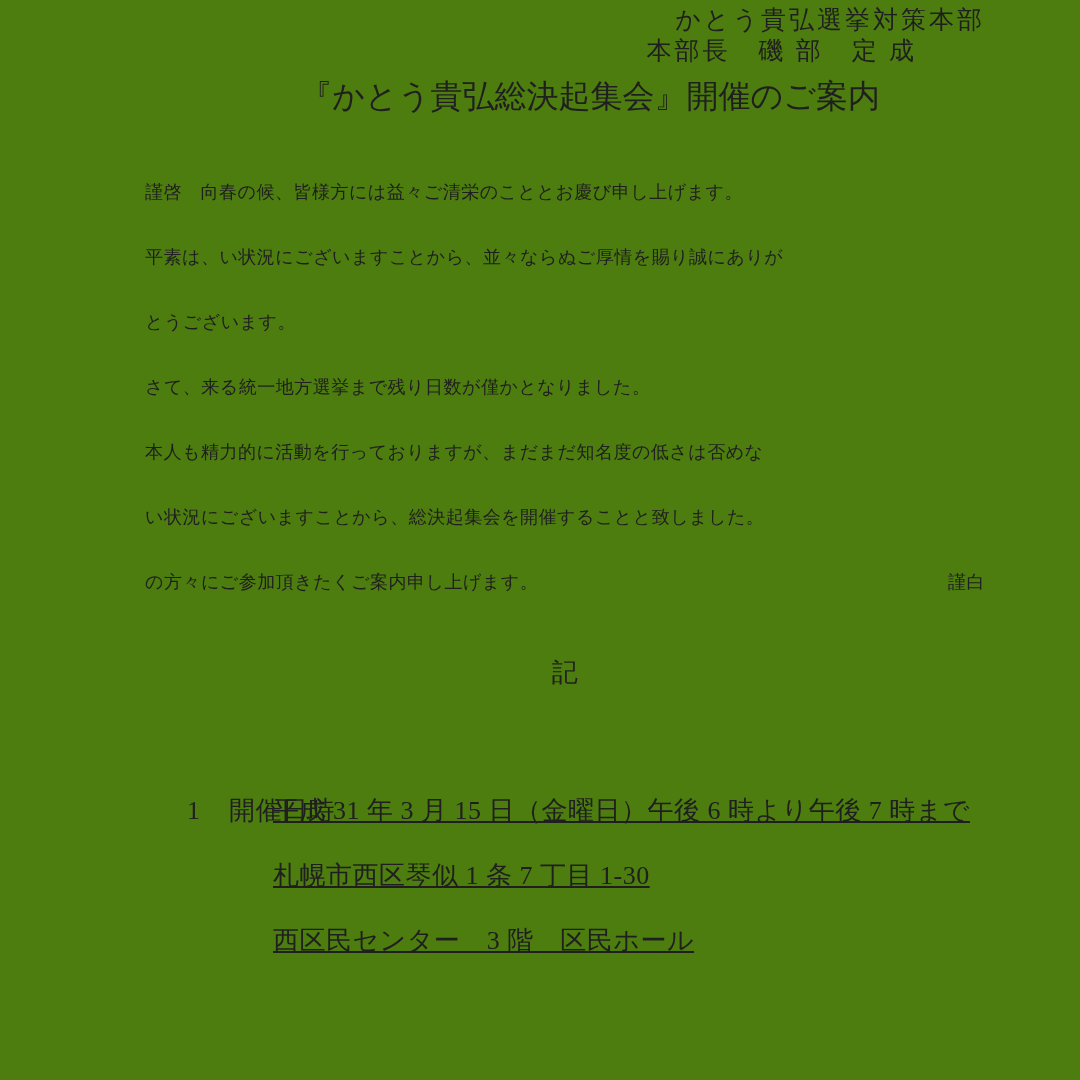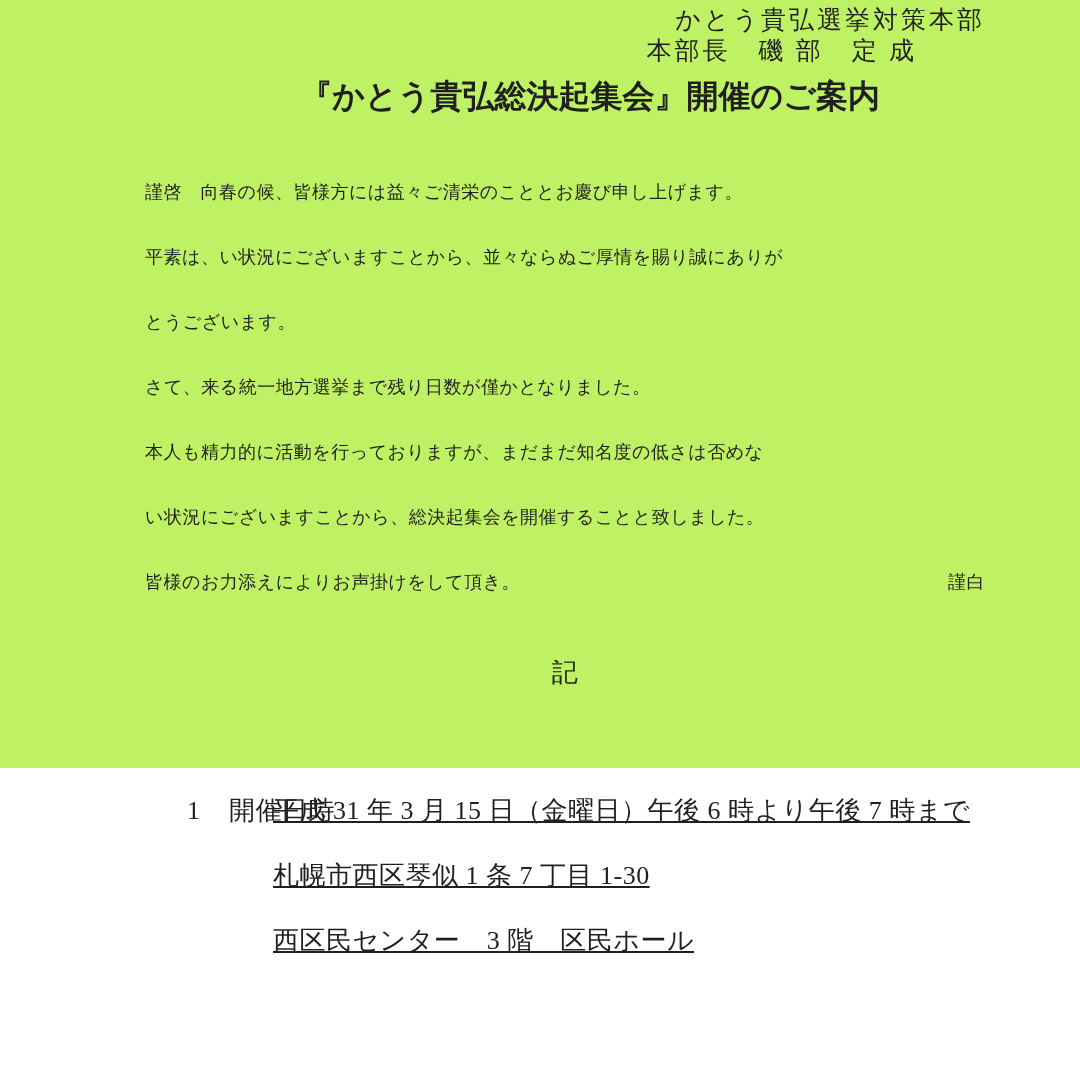--- a/index.html
+++ b/index.html
@@ -10,22 +10,22 @@
     width: 1080px;
     height: 1080px;
     background: #ffffff;
     overflow: hidden;
     font-family: "Liberation Serif", "DejaVu Serif", serif;
     color: #1f1f1f;
   }
   .page {
     position: relative;
     width: 1080px;
-    height: 768px;
-    background: #bef264;
+    height: 1080px;
+    background: #4d7c0f;
     padding: 0 95px 0 145px;
     box-sizing: border-box;
   }
   
   .sender {
     padding-top: 4px;
     text-align: right;
     font-size: 25px;
     line-height: 31px;
     letter-spacing: 3px;
@@ -39,21 +39,21 @@
   }
   
   .doc-title {
     margin-top: 8px;
     text-align: center;
     font-size: 32px;
     line-height: 44px;
     letter-spacing: 0px;
     position: relative;
     left: 25px;
-    font-weight: bold;
+    font-weight: normal;
   }
   
   .letter-body {
     margin-top: 42px;
     font-size: 18px;
     letter-spacing: 0.5px;
   }
   .line {
     height: 65px;
     line-height: 65px;
@@ -100,21 +100,21 @@
   <h1 class="doc-title">『かとう貴弘総決起集会』開催のご案内</h1>
 
   <div class="letter-body">
     <div class="line">謹啓　向春の候、皆様方には益々ご清栄のこととお慶び申し上げます。</div>
     <div class="line">平素は、い状況にございますことから、並々ならぬご厚情を賜り誠にありが</div>
     <div class="line">とうございます。</div>
     <div class="line">さて、来る統一地方選挙まで残り日数が僅かとなりました。</div>
     <div class="line">本人も精力的に活動を行っておりますが、まだまだ知名度の低さは否めな</div>
     <div class="line">い状況にございますことから、総決起集会を開催することと致しました。</div>
     <div class="line closing-line">
-      <span>皆様のお力添えによりお声掛けをして頂き。</span>
+      <span>の方々にご参加頂きたくご案内申し上げます。</span>
       <span>謹白</span>
     </div>
   </div>
 
   <div class="record-marker">記</div>
 
   <div class="items">
 
     <div class="line item-heading">
       <span class="item-number">1</span><span>開催日時</span>

